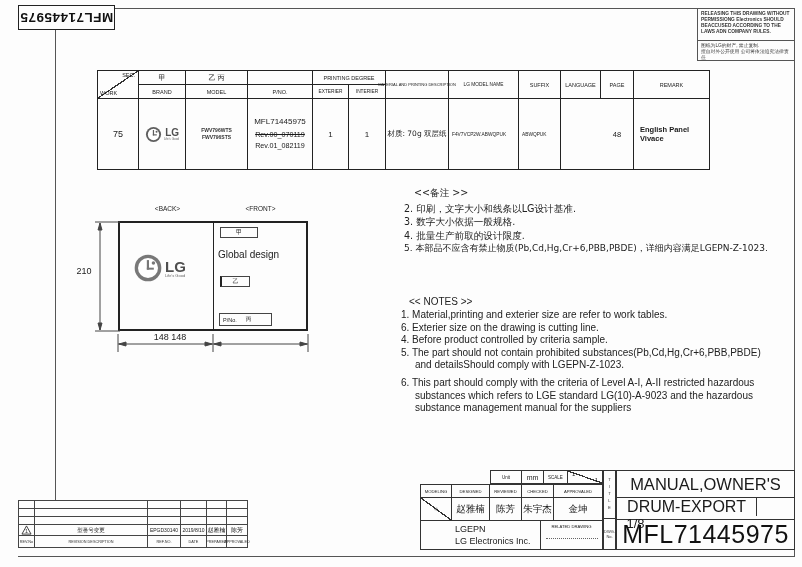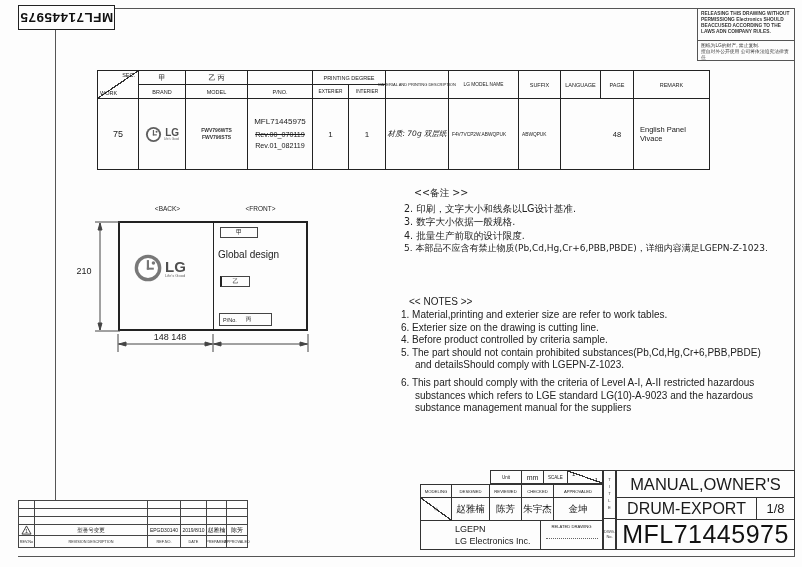--- a/index.html
+++ b/index.html
@@ -130,25 +130,25 @@
       <span>FWV796WTS</span>
       <span>FWV796STS</span>
     </div>
     <div class="wt nb" style="grid-column:4;grid-row:3;flex-direction:column;line-height:1.6;">
       <span style="font-size:8px;">MFL71445975</span>
       <span class="strike" style="font-size:7.2px;">Rev.00_070119</span>
       <span style="font-size:7.2px;">Rev.01_082119</span>
     </div>
     <div class="wt nb" style="grid-column:5;grid-row:3;font-size:8px;">1</div>
     <div class="wt nb" style="grid-column:6;grid-row:3;font-size:8px;">1</div>
-    <div class="wt nb" style="grid-column:7;grid-row:3;font-size:7.5px;font-family:'DejaVu Sans',sans-serif;font-style:italic;">材质: 70g 双层纸</div>
+    <div class="wt nb" style="grid-column:7;grid-row:3;font-size:7.5px;font-family:'DejaVu Sans',sans-serif;">材质: 70g 双层纸</div>
     <div class="wt nb" style="grid-column:8;grid-row:3;font-size:4.8px;justify-content:flex-start;padding-left:3px;">F4V7VCP2W.ABWQPUK</div>
     <div class="wt nb" style="grid-column:9;grid-row:3;font-size:4.8px;justify-content:flex-start;padding-left:3px;">ABWQPUK</div>
     <div class="wt nb" style="grid-column:11;grid-row:3;font-size:7.5px;">48</div>
-    <div class="wt nb nr pre" style="grid-column:12;grid-row:3;font-size:7.5px;justify-content:flex-start;padding-left:6px;text-align:left;">English Panel
+    <div class="wt nb nr pre" style="grid-column:12;grid-row:3;font-size:7.5px;justify-content:flex-start;padding-left:6px;text-align:left;font-weight:bold;">English Panel
 Vivace</div>
   </div>
 
   <div class="abs dimtext" style="left:120px;top:205px;width:95px;font-size:6.5px;">&lt;BACK&gt;</div>
   <div class="abs dimtext" style="left:213px;top:205px;width:95px;font-size:6.5px;">&lt;FRONT&gt;</div>
 
   <div id="panel-box" class="abs">
     <div style="position:absolute;left:93px;top:0;width:1px;height:100%;background:#222;"></div>
   </div>
 
@@ -292,20 +292,20 @@
   <div id="title-col" class="abs">
     <div class="c" style="height:48px;border-bottom:1px solid #333;">
       <span class="vert">TITLE</span>
     </div>
     <div class="c pre" style="height:29px;font-size:4px;color:#333;text-align:center;">DWG.
 No.</div>
   </div>
 
   <div id="tb-right" class="abs">
     <div class="c" style="height:27px;border-bottom:1px solid #333;font-size:16.5px;">MANUAL,OWNER'S</div>
-    <div style="height:22px;border-bottom:1px solid #333;display:flex;">
+    <div style="height:22px;border-bottom:1px solid #333;display:flex;flex-direction:column;">
       <div class="c" style="width:140px;border-right:1px solid #333;font-size:16px;">DRUM-EXPORT</div>
       <div class="c" style="width:37px;font-size:13px;">1/8</div>
     </div>
     <div class="c" style="height:29px;font-size:25px;letter-spacing:.5px;color:#111;">MFL71445975</div>
   </div>
 
 </div>
 
 </body></html>

